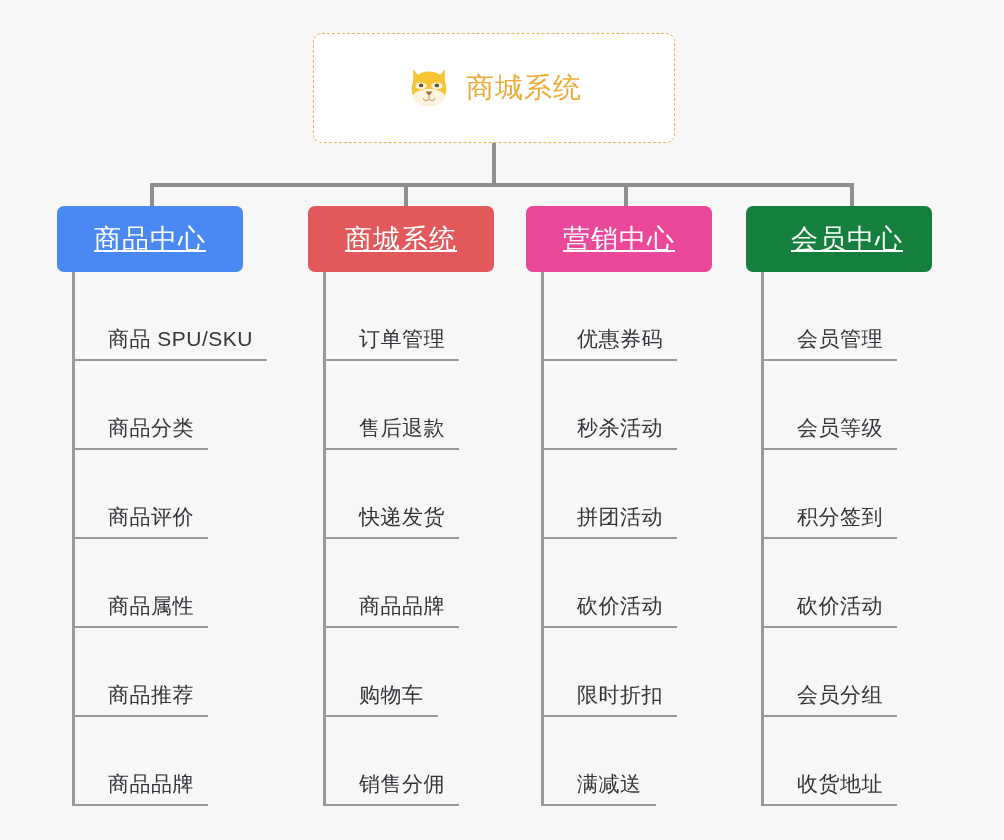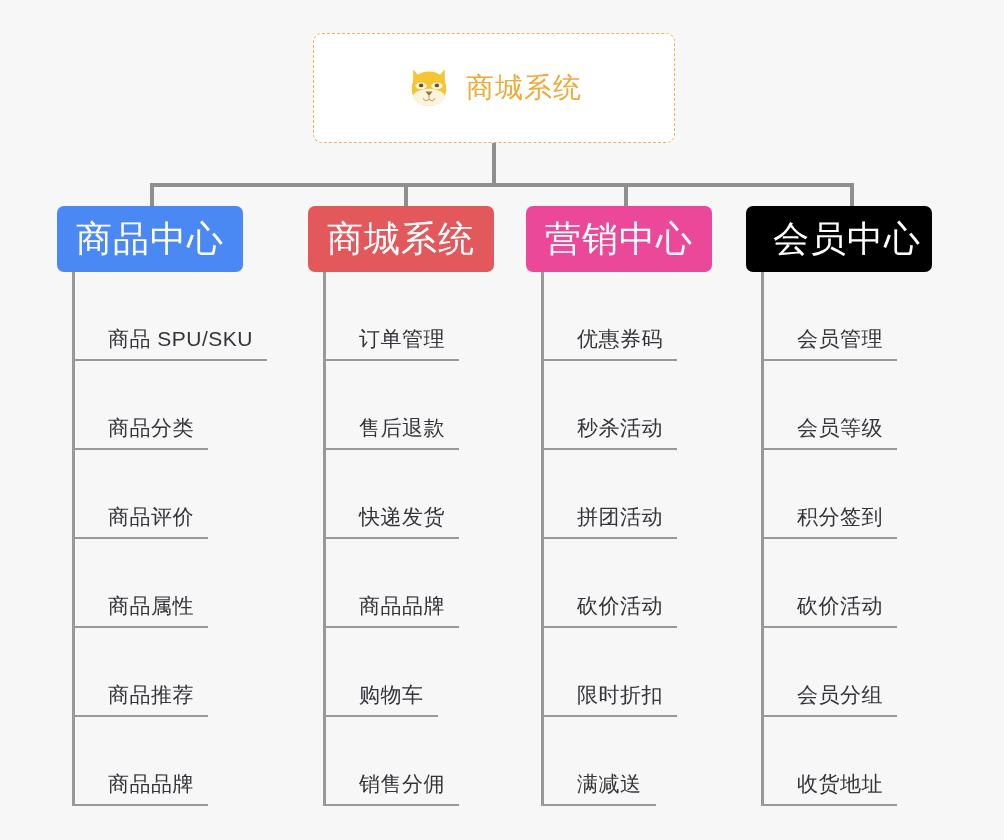--- a/index.html
+++ b/index.html
@@ -91,24 +91,25 @@
   .cat-card {
     width: 100%;
     height: 66px;
     border-radius: 7px;
     display: flex;
     align-items: center;
     justify-content: center;
     box-sizing: border-box;
   }
   .cat-label {
-    font-size: 36px;
+    font-size: 27px;
     color: #ffffff;
     letter-spacing: 1px;
     white-space: nowrap;
+    text-decoration: underline;
   }
 
   
   .leaf-list {
     position: relative;
     margin-left: 15px;
     padding-left: 0;
     border-left: 3px solid #999999;
     margin-top: 0;
   }
@@ -256,21 +257,21 @@
         <span class="leaf-label">限时折扣</span>
       </div>
       <div class="leaf-item">
         <span class="leaf-underline" style="width: 112px;"></span>
         <span class="leaf-label">满减送</span>
       </div>
     </div>
   </div>
 
   <div class="column c4">
-    <div class="cat-card" style="background: #000000; padding-left: 16px;">
+    <div class="cat-card" style="background: #15803d; padding-left: 16px;">
       <span class="cat-label">会员中心</span>
     </div>
     <div class="leaf-list">
       <div class="leaf-item">
         <span class="leaf-underline" style="width: 133px;"></span>
         <span class="leaf-label">会员管理</span>
       </div>
       <div class="leaf-item">
         <span class="leaf-underline" style="width: 133px;"></span>
         <span class="leaf-label">会员等级</span>

